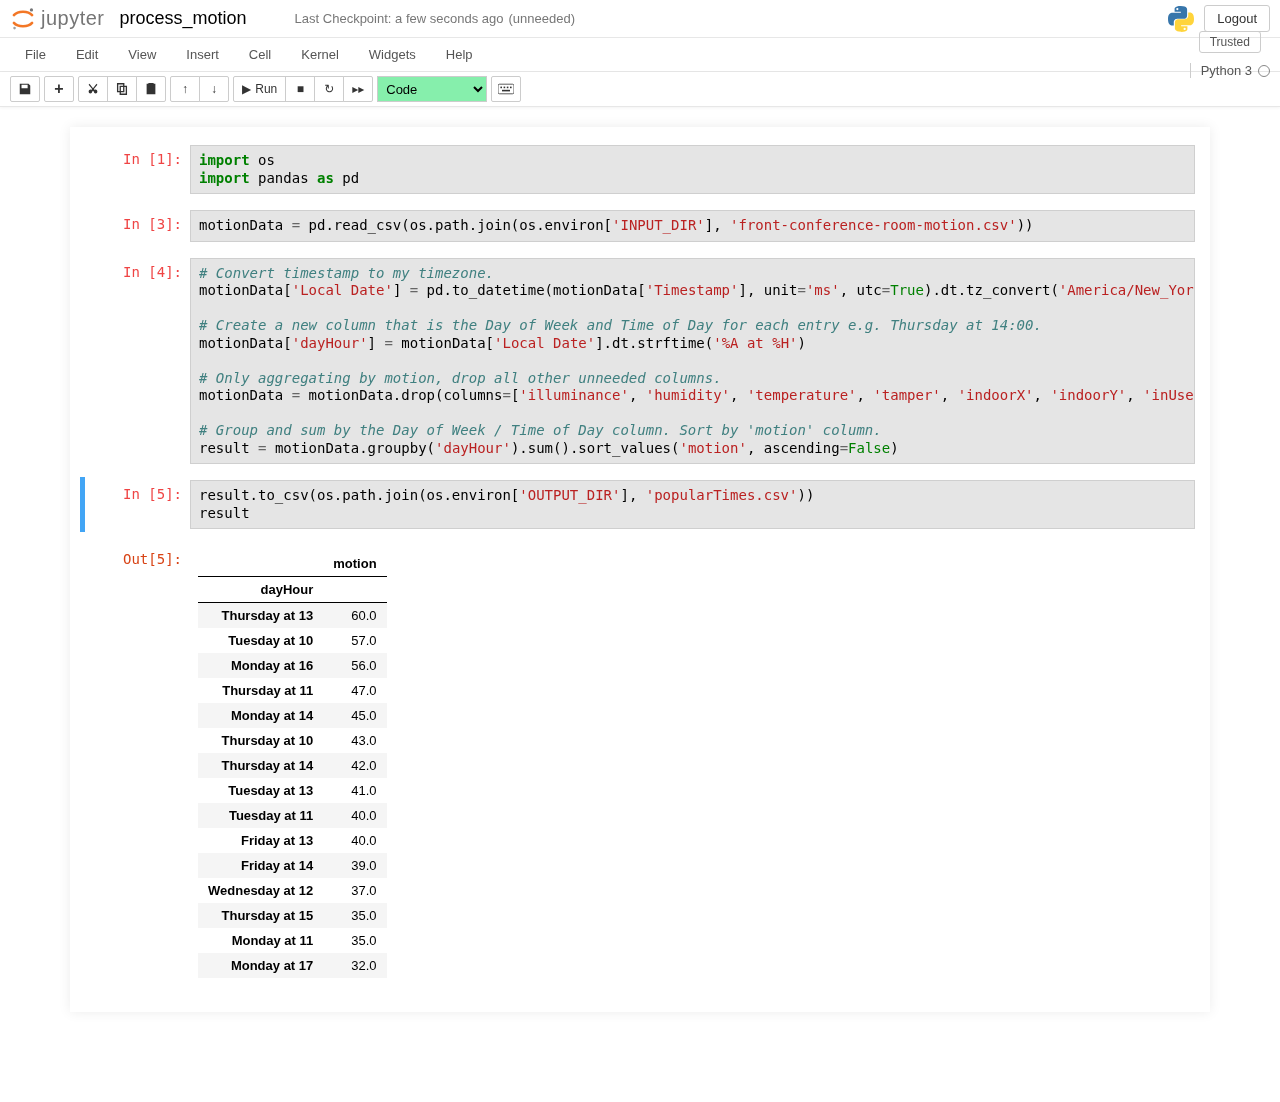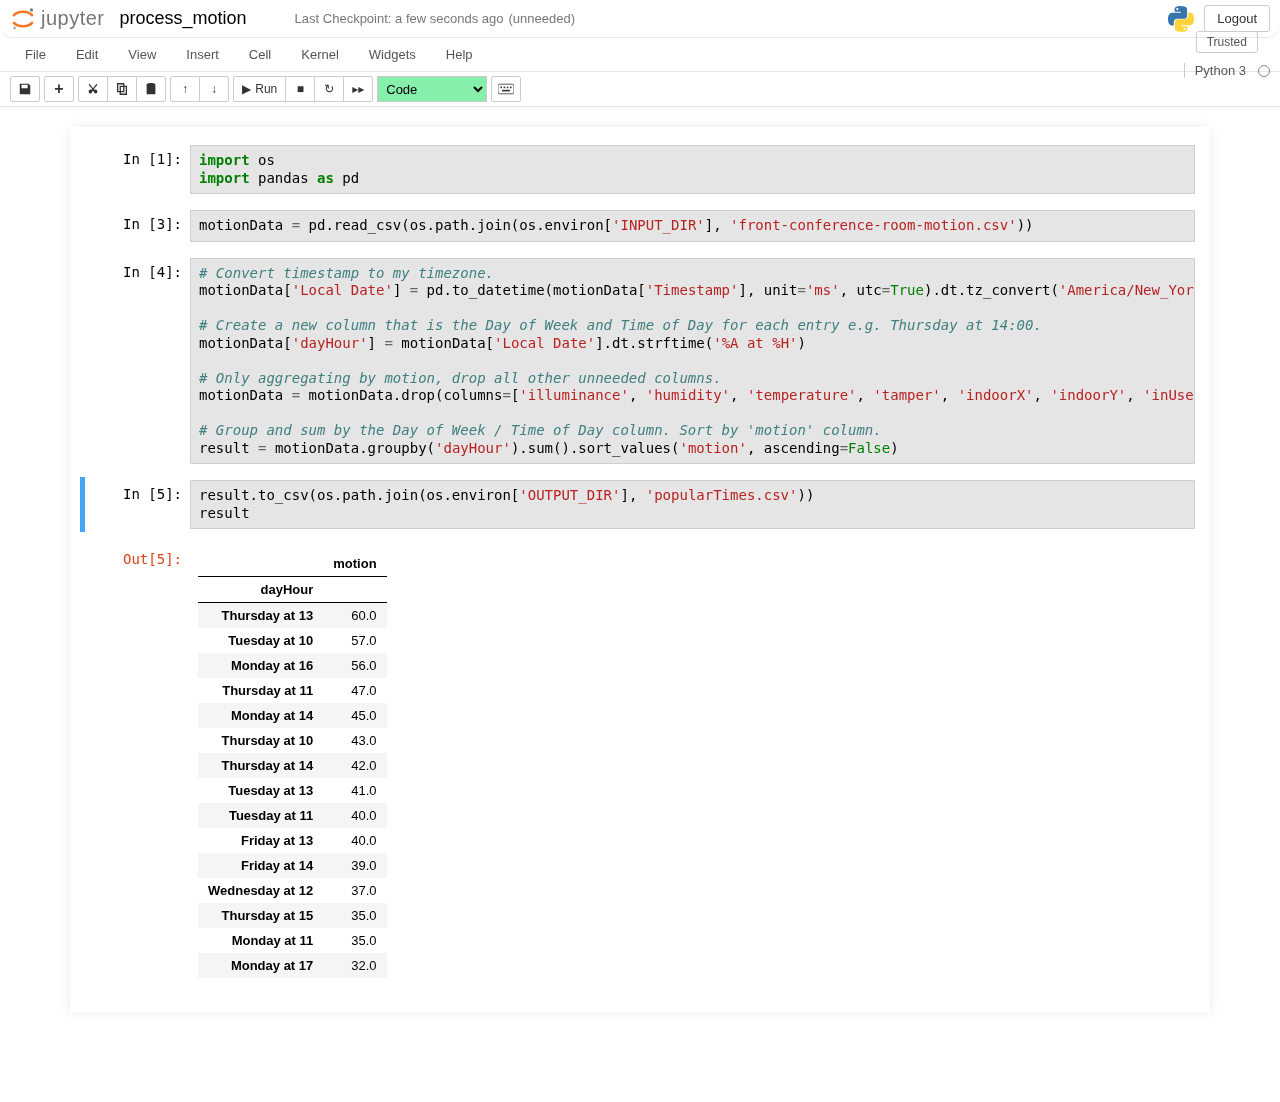--- a/index.html
+++ b/index.html
@@ -8,21 +8,20 @@
     font-family: "Helvetica Neue", Helvetica, Arial, sans-serif;
     font-size: 14px;
     color: #000;
     background: #fff;
   }
   .header {
     display: flex;
     align-items: center;
     padding: 5px 10px 5px 10px;
     border-bottom: 1px solid #e7e7e7;
-    border-radius: 13px;
   }
   .logo {
     display: flex;
     align-items: center;
     margin-right: 15px;
   }
   .logo-icon {
     width: 26px;
     height: 26px;
     margin-right: 5px;
@@ -94,21 +93,21 @@
     padding: 3px 10px;
     border-radius: 3px;
   }
   .kernel-name {
     font-size: 13px;
     color: #555;
     border-left: 1px solid #ccc;
     padding-left: 10px;
     display: flex;
     align-items: center;
-    gap: 12px;
+    gap: 6px;
   }
   .kernel-circle {
     width: 12px;
     height: 12px;
     border: 1px solid #888;
     border-radius: 50%;
   }
   .toolbar {
     display: flex;
     align-items: center;
@@ -165,21 +164,21 @@
     margin-left: -5px;
   }
   .prompt {
     width: 105px;
     text-align: right;
     padding: 6px 8px 0 0;
     font-family: monospace;
     font-size: 14px;
     flex-shrink: 0;
   }
-  .prompt.in { color: #000000; }
+  .prompt.in { color: #ef4444; }
   .prompt.out { color: #D84315; }
   .input-area {
     flex: 1;
     border: 1px solid #cfcfcf;
     background: #e5e5e5;
     border-radius: 0;
     padding: 6px 8px;
     overflow-x: auto;
   }
   pre.code {

